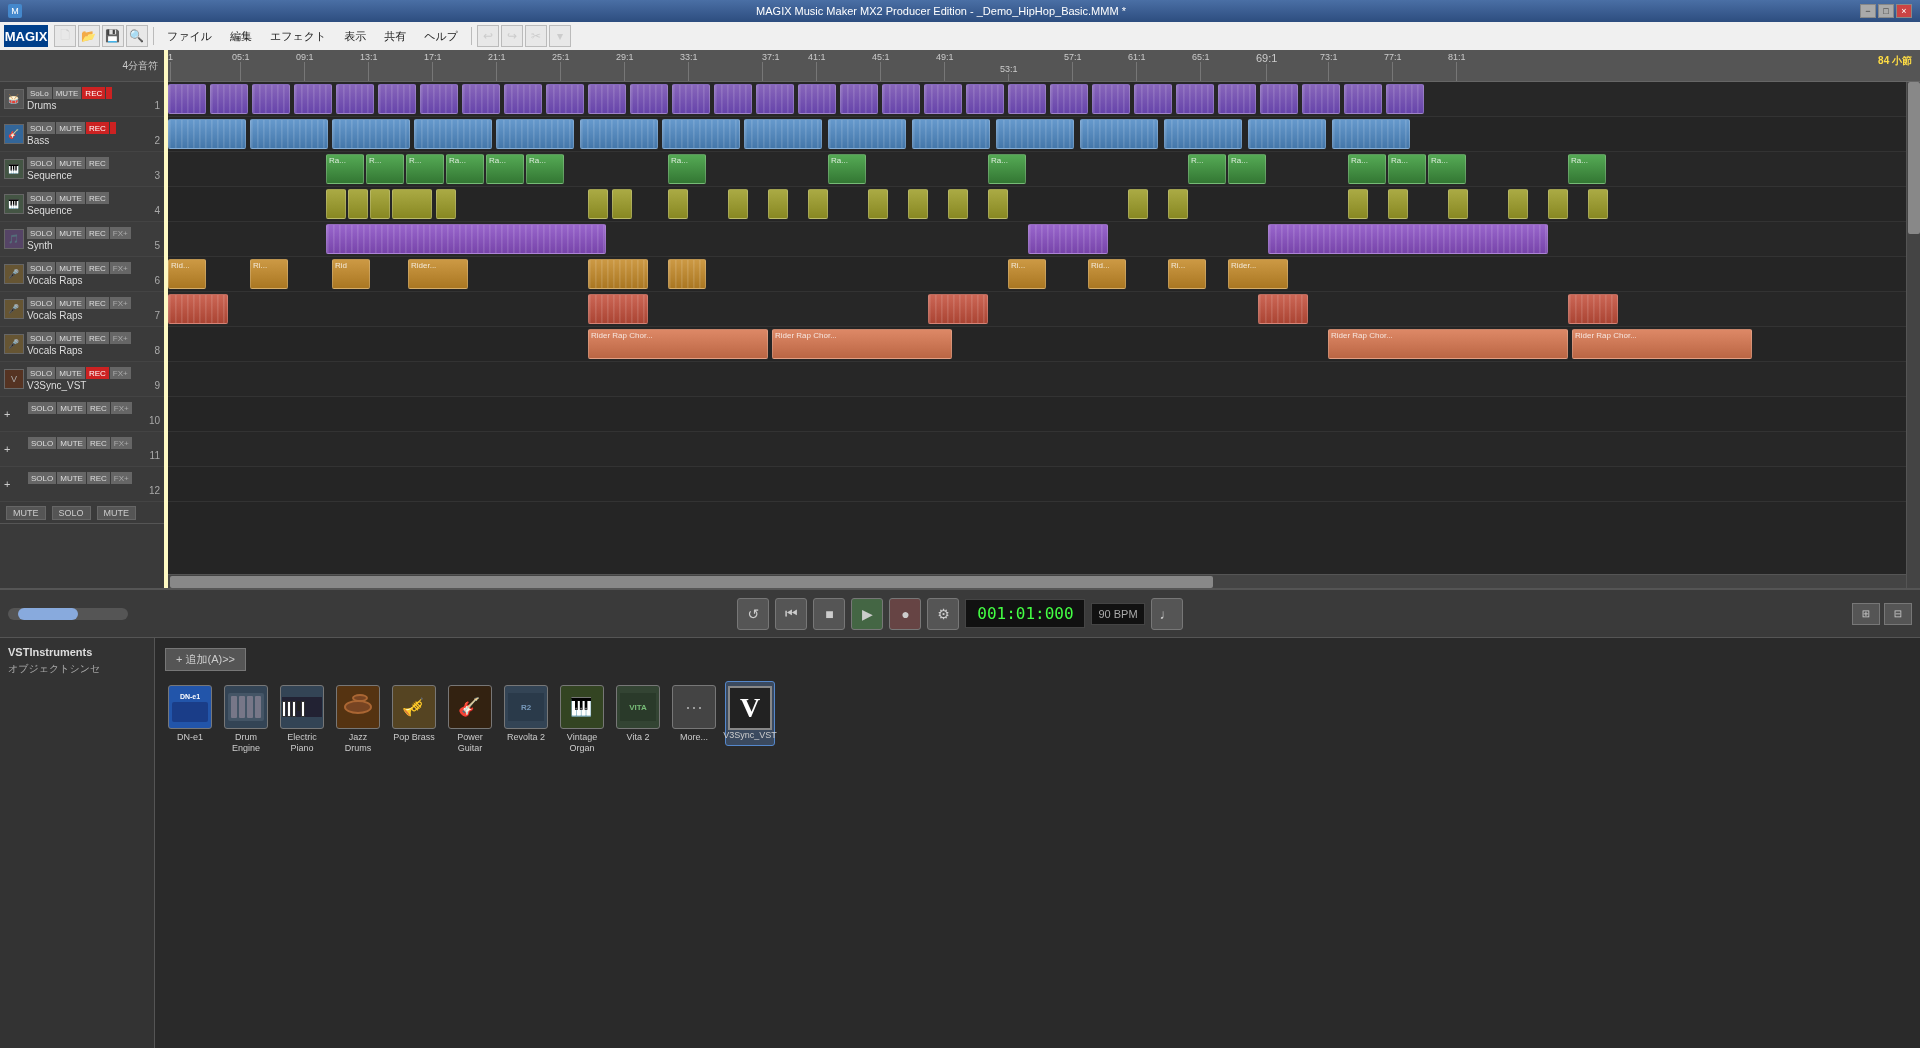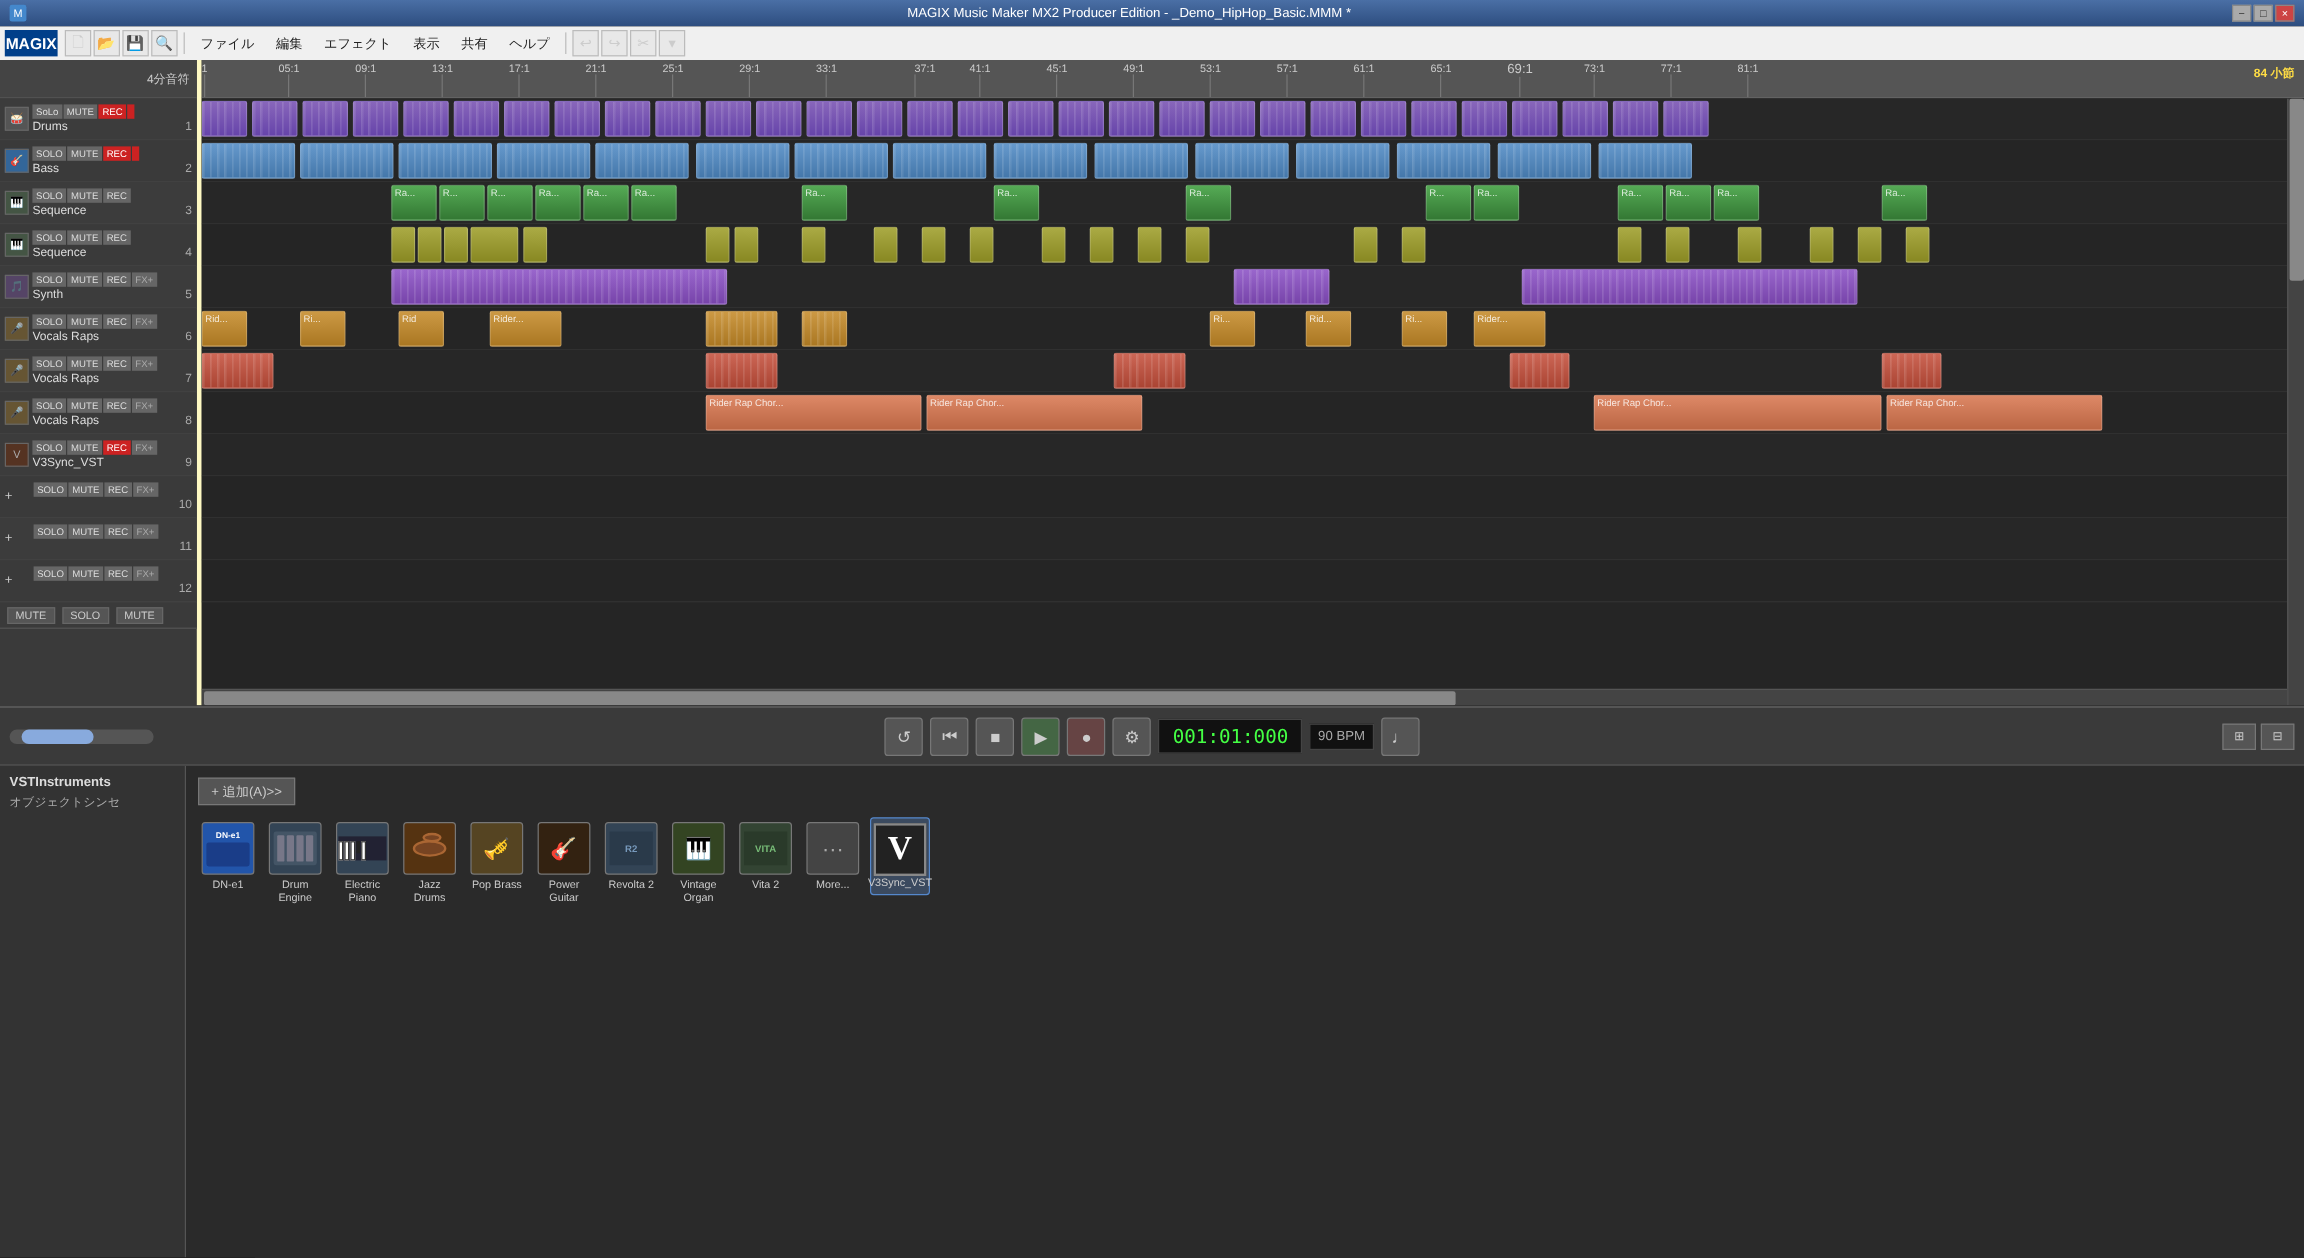--- a/index.html
+++ b/index.html
@@ -426,21 +426,21 @@
           </div>
           <div class="ruler-mark" style="position: absolute; left: 704px; top: 0px; height: 100%; display: flex; flex-direction: column; align-items: center;">
             <span style="font-size:9px;color:#ccc;padding-top:2px;">45:1</span>
             <div style="width:1px;flex:1;background:#777;"></div>
           </div>
           <div class="ruler-mark" style="position: absolute; left: 768px; top: 0px; height: 100%; display: flex; flex-direction: column; align-items: center;">
             <span style="font-size:9px;color:#ccc;padding-top:2px;">49:1</span>
             <div style="width:1px;flex:1;background:#777;"></div>
           </div>
           <div class="ruler-mark" style="position: absolute; left: 832px; top: 0px; height: 100%; display: flex; flex-direction: column; align-items: center;">
-            <span style="font-size:9px;color:#ccc;padding-top:2px;">53:1</span>
+            <span style="font-size:9px;color:#ccc;padding-top:14px;">53:1</span>
             <div style="width:1px;flex:1;background:#777;"></div>
           </div>
           <div class="ruler-mark" style="position: absolute; left: 896px; top: 0px; height: 100%; display: flex; flex-direction: column; align-items: center;">
             <span style="font-size:9px;color:#ccc;padding-top:2px;">57:1</span>
             <div style="width:1px;flex:1;background:#777;"></div>
           </div>
           <div class="ruler-mark" style="position: absolute; left: 960px; top: 0px; height: 100%; display: flex; flex-direction: column; align-items: center;">
             <span style="font-size:9px;color:#ccc;padding-top:2px;">61:1</span>
             <div style="width:1px;flex:1;background:#777;"></div>
           </div>

